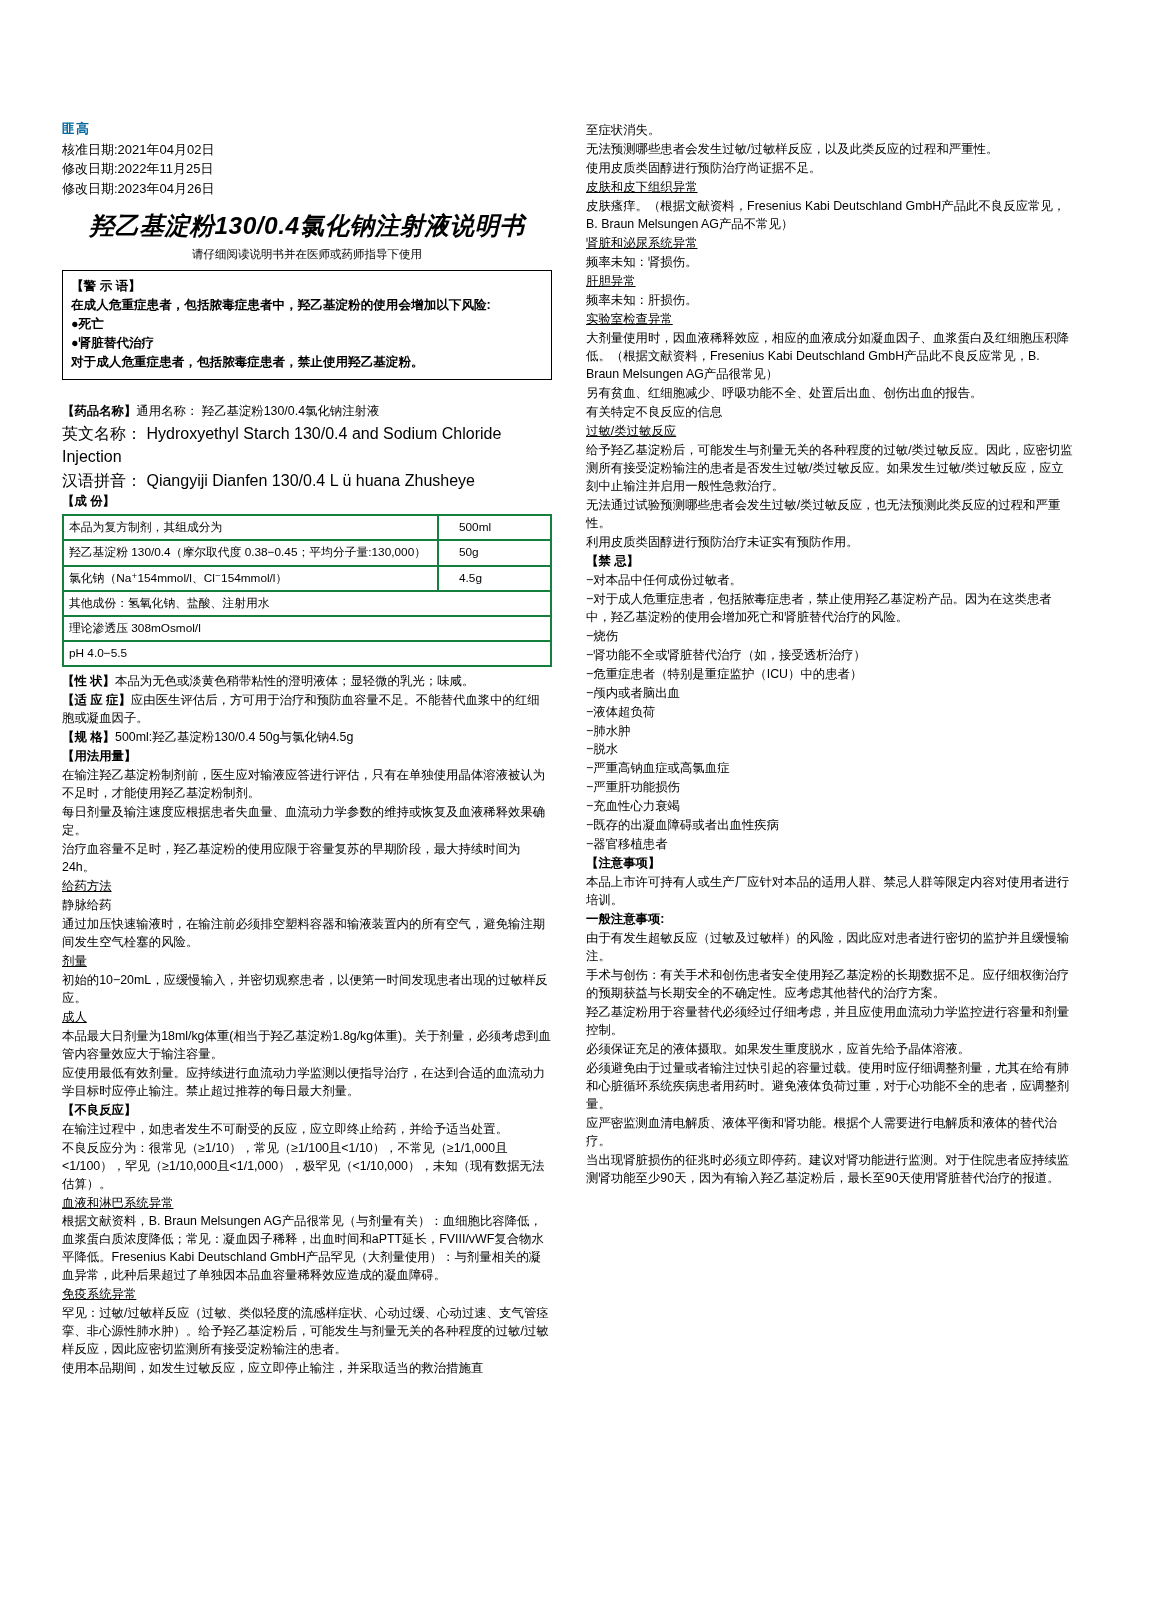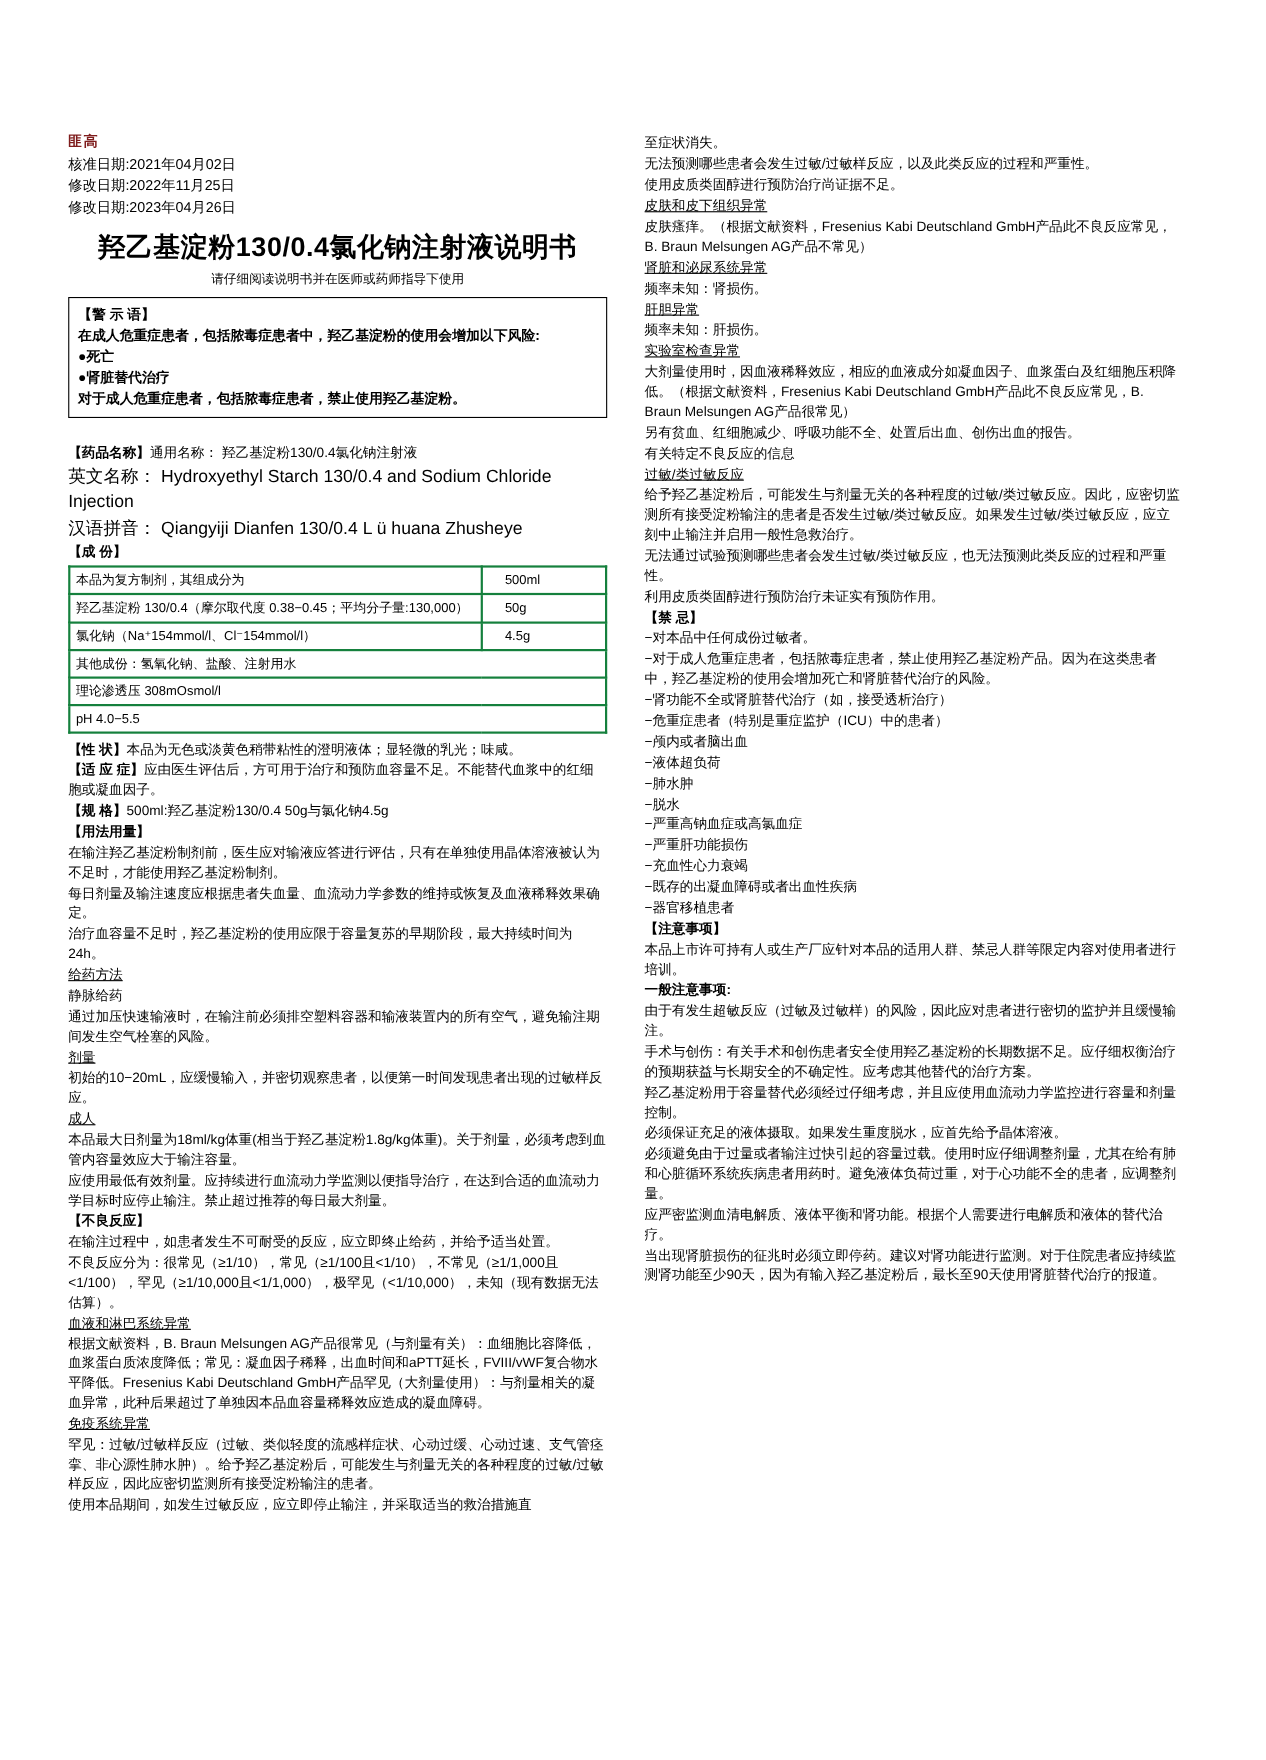--- a/index.html
+++ b/index.html
@@ -30,34 +30,35 @@
     font-size: 12.4px;
     line-height: 1.45;
   }
   .col.right {
     padding-top: 2px;
   }
   
   .logo {
     font-weight: bold;
     font-size: 13px;
-    color: #7f1d1d;
+    color: #0369a1;
     letter-spacing: 1px;
     margin-bottom: 2px;
   }
   .dateline {
     font-size: 13px;
     line-height: 1.42;
   }
   .doc-title {
     font-size: 24.5px;
     font-weight: bold;
     text-align: center;
     margin: 10px 0 2px 0;
     letter-spacing: 0.5px;
+    font-style: italic;
   }
   .doc-subtitle {
     font-size: 11.5px;
     text-align: center;
     margin-bottom: 8px;
   }
   .warn-box {
     border: 1px solid #000;
     padding: 6px 8px 7px 8px;
     font-weight: bold;
@@ -200,20 +201,21 @@
       <p>有关特定不良反应的信息</p>
 
       <p class="u">过敏/类过敏反应</p>
       <p>给予羟乙基淀粉后，可能发生与剂量无关的各种程度的过敏/类过敏反应。因此，应密切监测所有接受淀粉输注的患者是否发生过敏/类过敏反应。如果发生过敏/类过敏反应，应立刻中止输注并启用一般性急救治疗。</p>
       <p>无法通过试验预测哪些患者会发生过敏/类过敏反应，也无法预测此类反应的过程和严重性。</p>
       <p>利用皮质类固醇进行预防治疗未证实有预防作用。</p>
 
       <p class="sec-head">【禁        忌】</p>
       <p>−对本品中任何成份过敏者。</p>
       <p>−对于成人危重症患者，包括脓毒症患者，禁止使用羟乙基淀粉产品。因为在这类患者中，羟乙基淀粉的使用会增加死亡和肾脏替代治疗的风险。</p>
+      <p>−烧伤</p>
       <p>−肾功能不全或肾脏替代治疗（如，接受透析治疗）</p>
       <p>−危重症患者（特别是重症监护（ICU）中的患者）</p>
       <p>−颅内或者脑出血</p>
       <p>−液体超负荷</p>
       <p>−肺水肿</p>
       <p>−脱水</p>
       <p>−严重高钠血症或高氯血症</p>
       <p>−严重肝功能损伤</p>
       <p>−充血性心力衰竭</p>
       <p>−既存的出凝血障碍或者出血性疾病</p>

